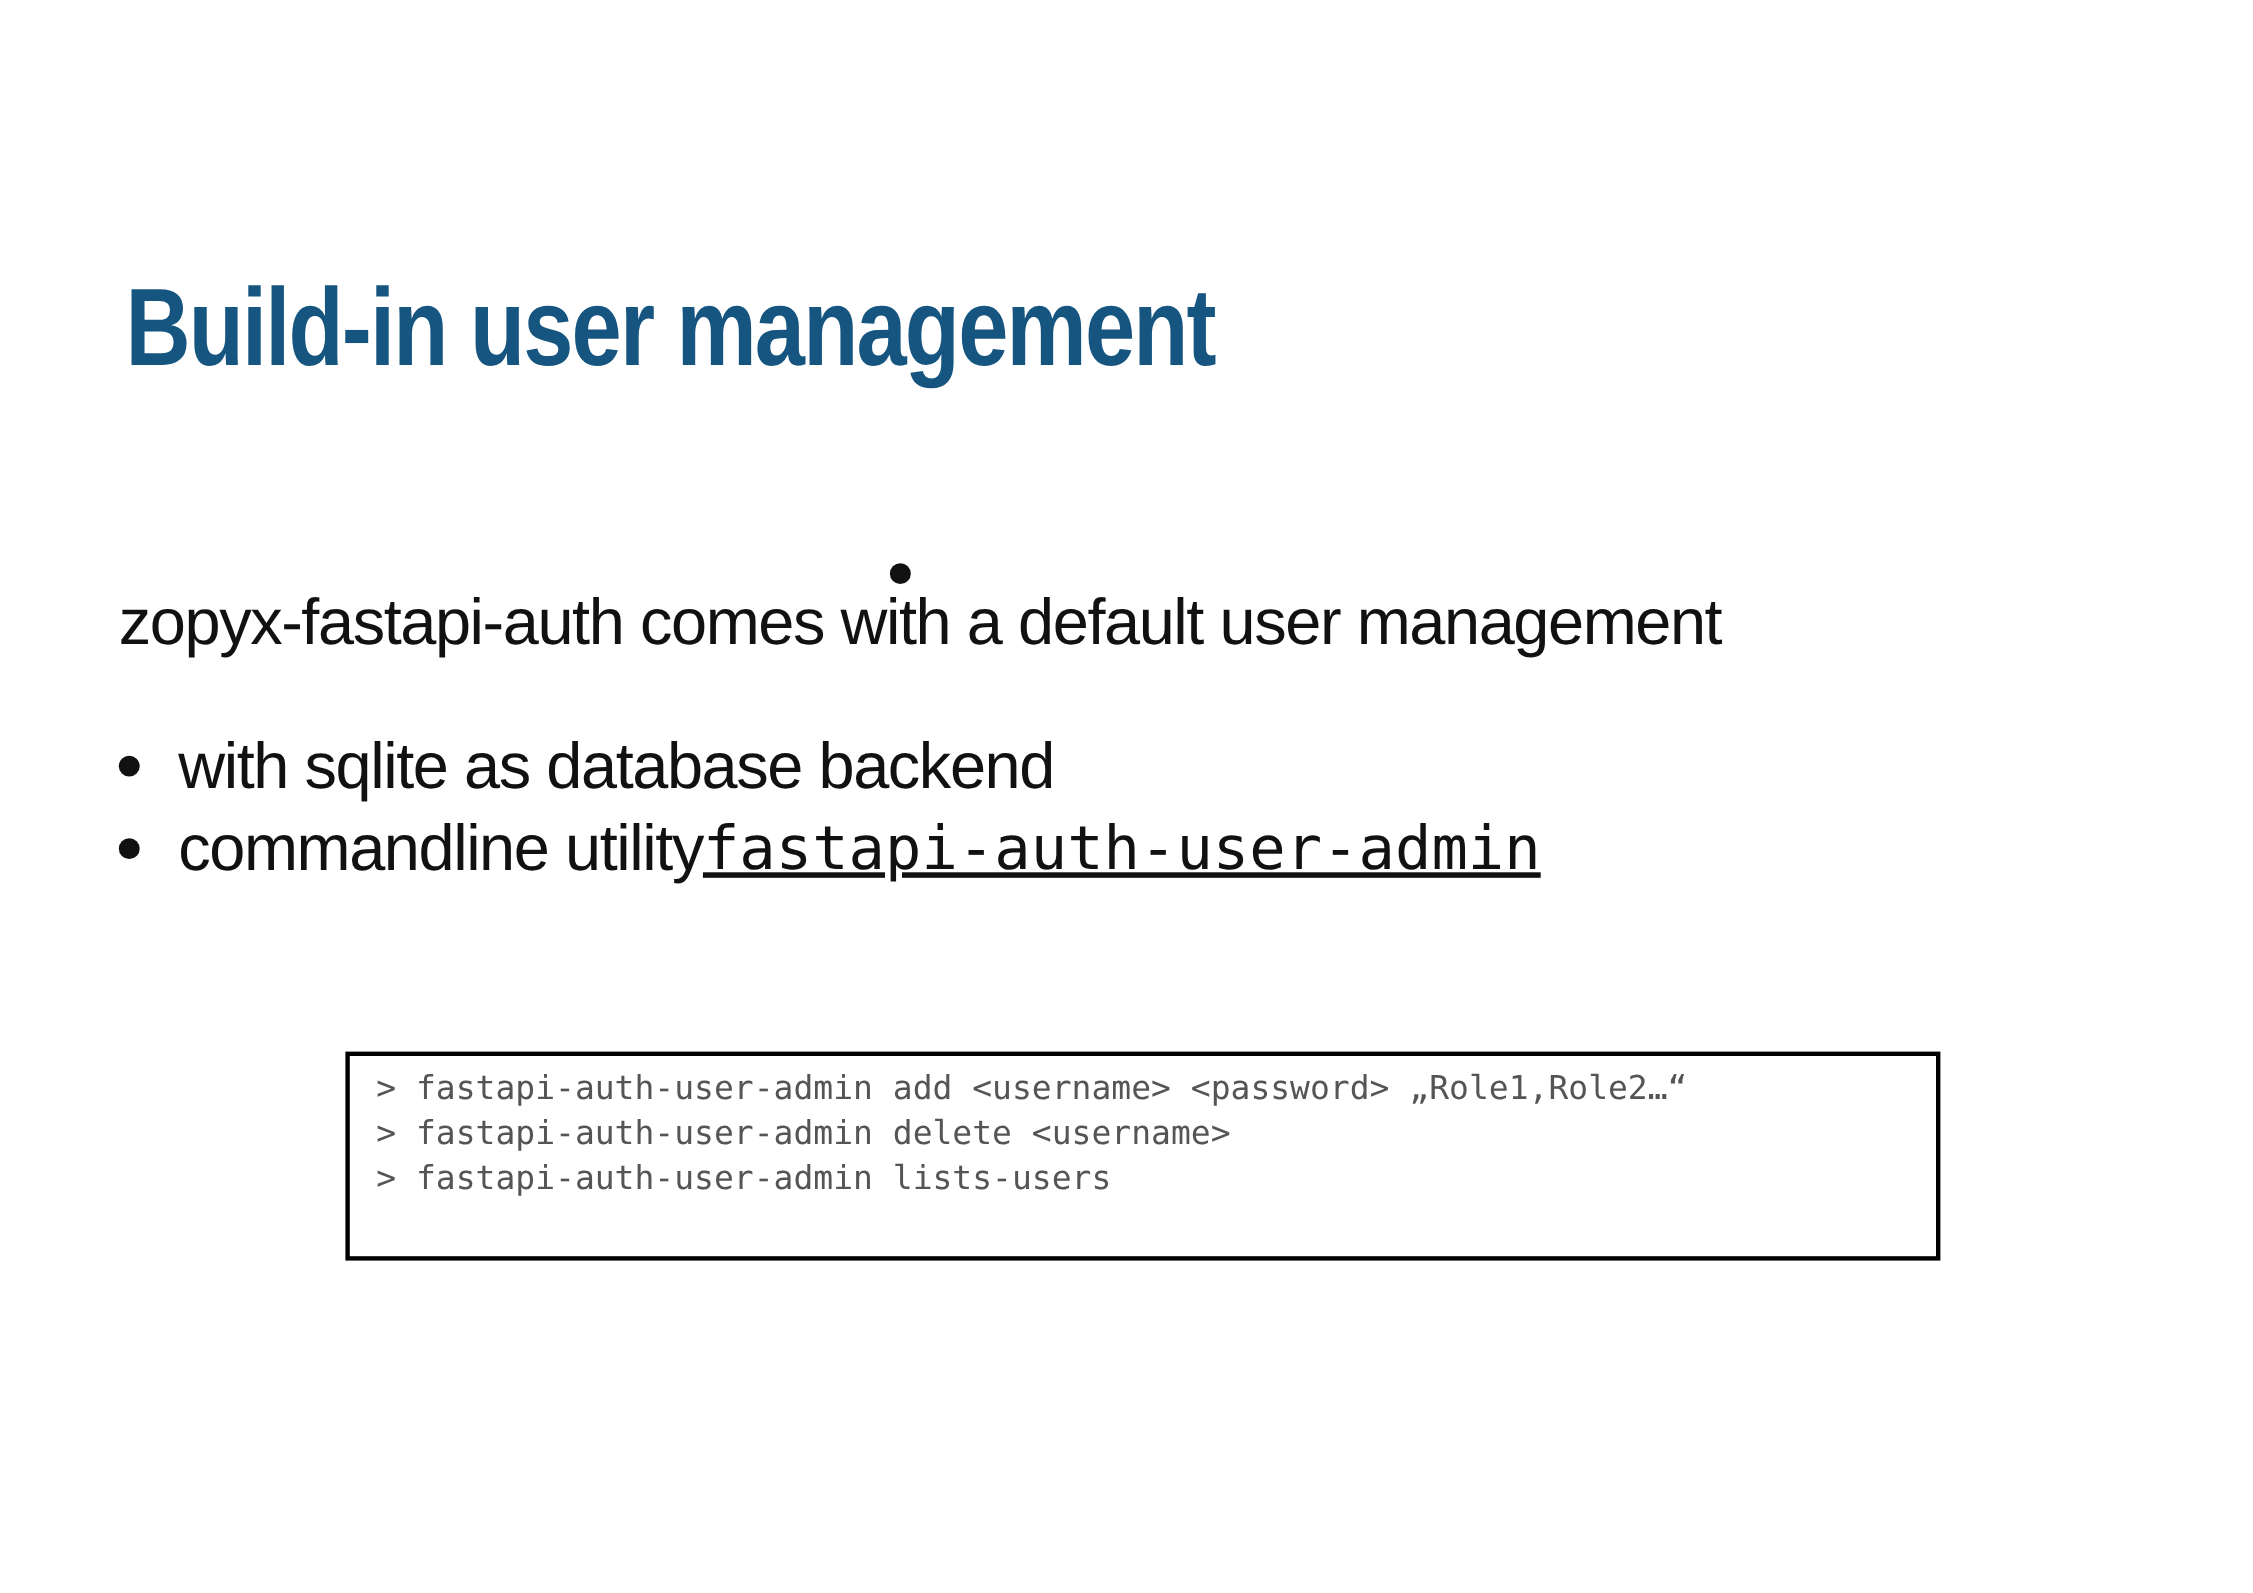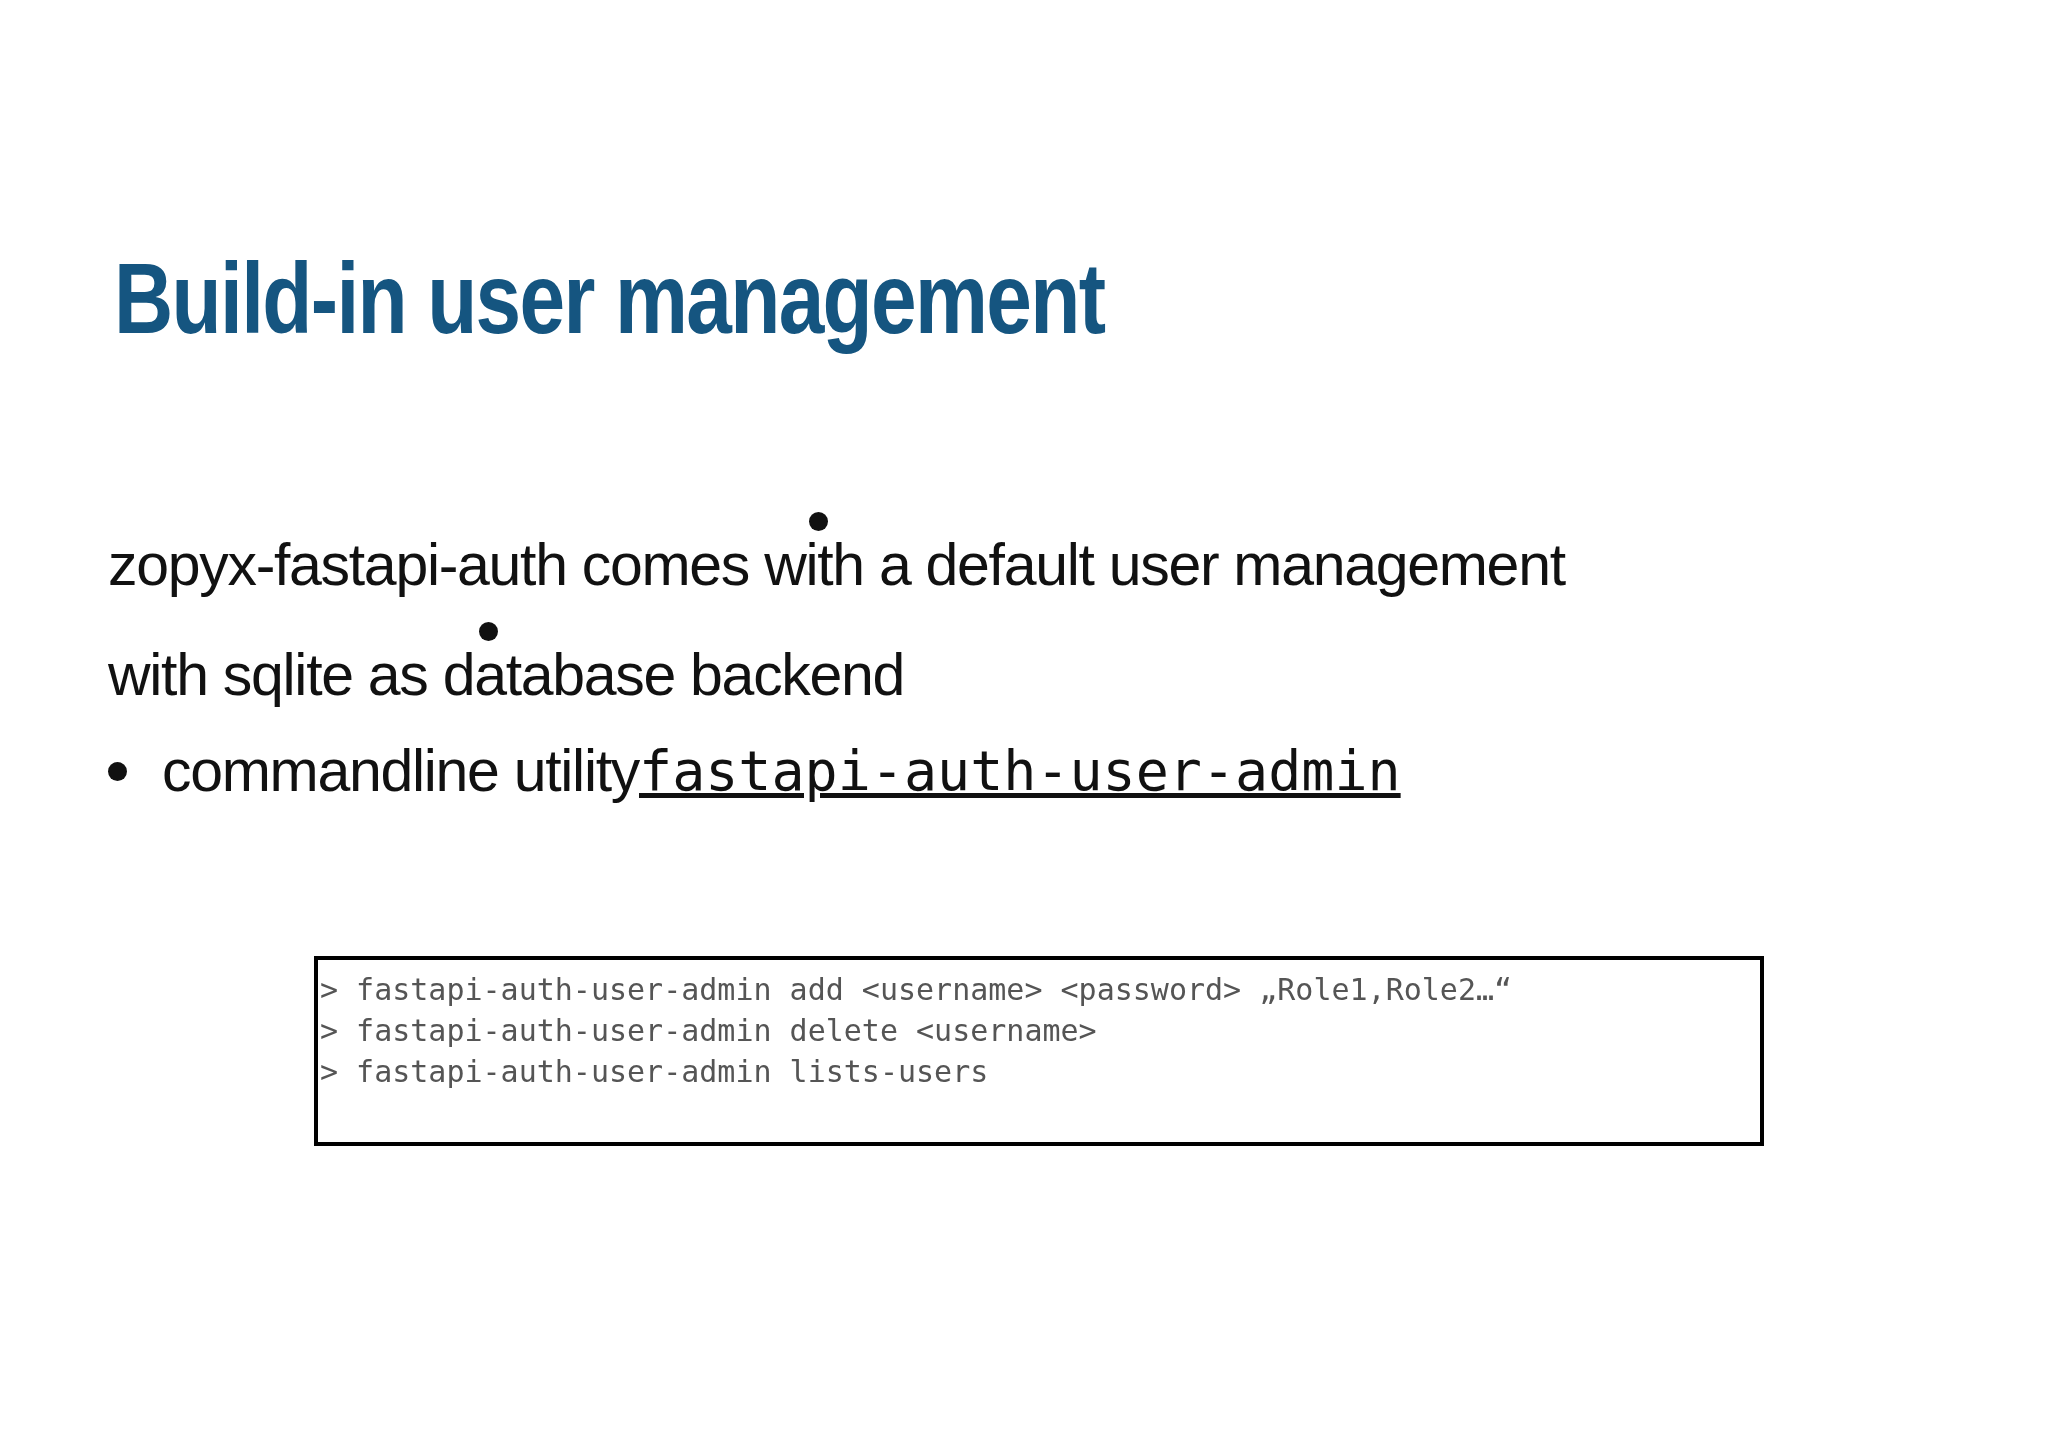--- a/index.html
+++ b/index.html
@@ -44,21 +44,21 @@
   }
   .bullet-item {
     position: absolute;
     left: 108px;
     height: 76px;
     display: flex;
     align-items: center;
     white-space: nowrap;
   }
   .bullet-item.row-0 { top: 512px; flex-direction: column; }
-  .bullet-item.row-1 { top: 622px; flex-direction: column; }
+  .bullet-item.row-1 { top: 658px; }
   .bullet-item.row-2 { top: 733px; }
   .bullet-marker {
     display: inline-block;
     width: 19px;
     height: 19px;
     border-radius: 50%;
     background: #111111;
     margin-right: 35px;
     flex: 0 0 auto;
   }
@@ -78,21 +78,21 @@
   
   .terminal {
     position: absolute;
     left: 314px;
     top: 956px;
     width: 1450px;
     height: 190px;
     box-sizing: border-box;
     border: 4px solid #000000;
     background: #ffffff;
-    padding: 9px 2px;
+    padding: 9px 24px;
   }
   .terminal-line {
     font-family: "DejaVu Sans Mono", monospace;
     font-size: 30px;
     line-height: 41px;
     color: #555555;
     white-space: pre;
   }
 </style>
 </head>

